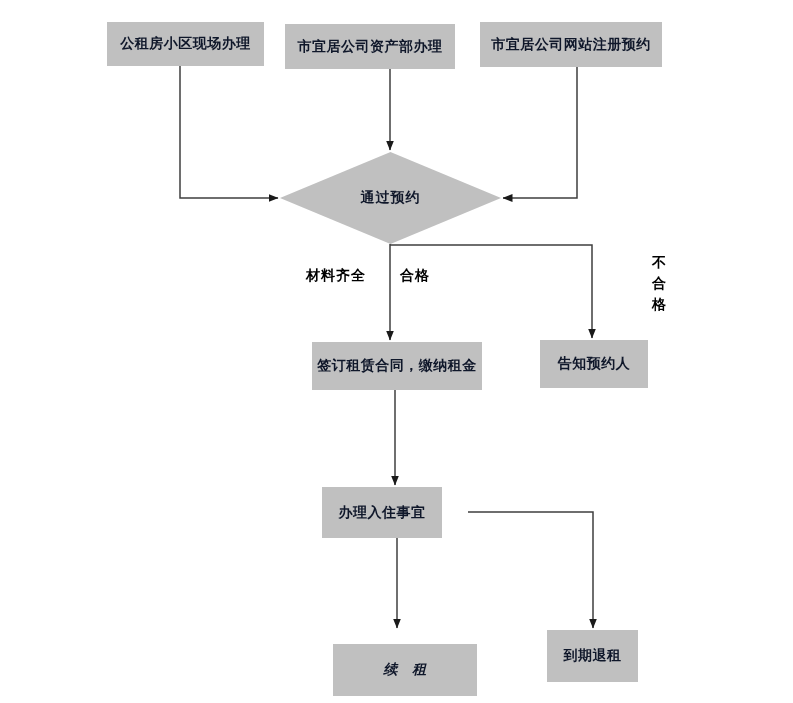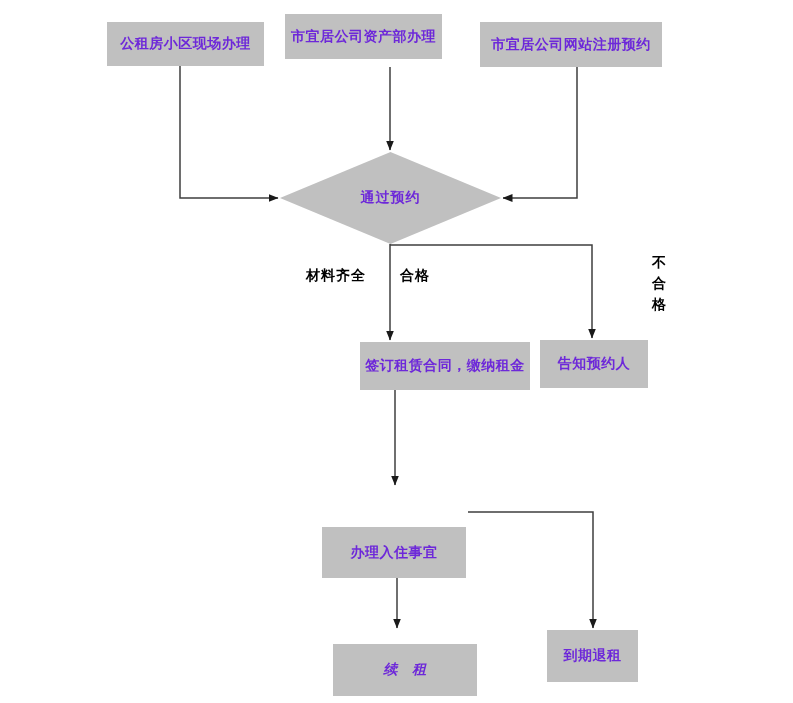--- a/index.html
+++ b/index.html
@@ -23,21 +23,21 @@
     height: 703px;
   }
   .node {
     position: absolute;
     background: #c0c0c0;
     display: flex;
     align-items: center;
     justify-content: center;
     font-size: 14px;
     font-weight: bold;
-    color: #6d28d9;
+    color: #0f172a;
     text-align: center;
     letter-spacing: 0.5px;
     white-space: nowrap;
   }
   .node.diamond {
     clip-path: polygon(50% 0%, 100% 50%, 50% 100%, 0% 50%);
     letter-spacing: 1px;
   }
   .edge-label {
     position: absolute;
@@ -52,26 +52,26 @@
     white-space: normal;
     word-break: break-all;
     line-height: 21px;
     letter-spacing: 0;
     text-align: center;
     margin-left: 48px;
   }
 
   
   #node-onsite   { left: 107px; top: 22px;  width: 157px; height: 44px; }
-  #node-assets   { left: 285px; top: 14px;  width: 157px; height: 45px; }
+  #node-assets   { left: 285px; top: 24px;  width: 170px; height: 45px; }
   #node-website  { left: 480px; top: 22px;  width: 182px; height: 45px; }
   #node-decision { left: 280px; top: 152px; width: 221px; height: 92px; font-family: Liberation Mono, monospace; }
-  #node-sign     { left: 312px; top: 342px; width: 170px; height: 48px; margin-left: 48px; }
+  #node-sign     { left: 312px; top: 342px; width: 170px; height: 48px; }
   #node-notify   { left: 540px; top: 340px; width: 108px; height: 48px; }
-  #node-checkin  { left: 322px; top: 487px; width: 144px; height: 51px; margin-top: 40px; }
+  #node-checkin  { left: 322px; top: 487px; width: 120px; height: 51px; }
   #node-renew    { left: 333px; top: 644px; width: 144px; height: 52px; font-style: italic; }
   #node-expire   { left: 547px; top: 630px; width: 91px;  height: 52px; }
 
   
   #label-materials   { left: 306px; top: 267px; }
   #label-qualified   { left: 400px; top: 267px; text-align: right; }
   #label-unqualified { left: 603px; top: 252px; }
 </style>
 </head>
 <body>

